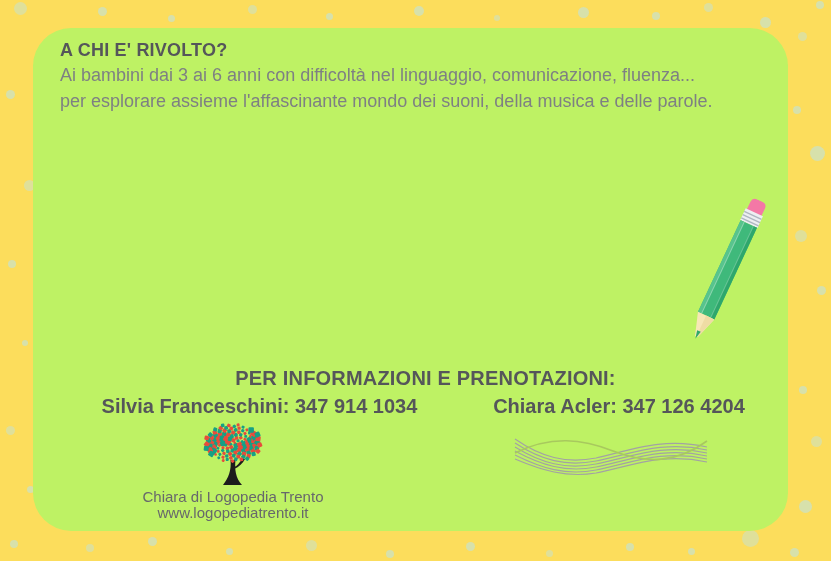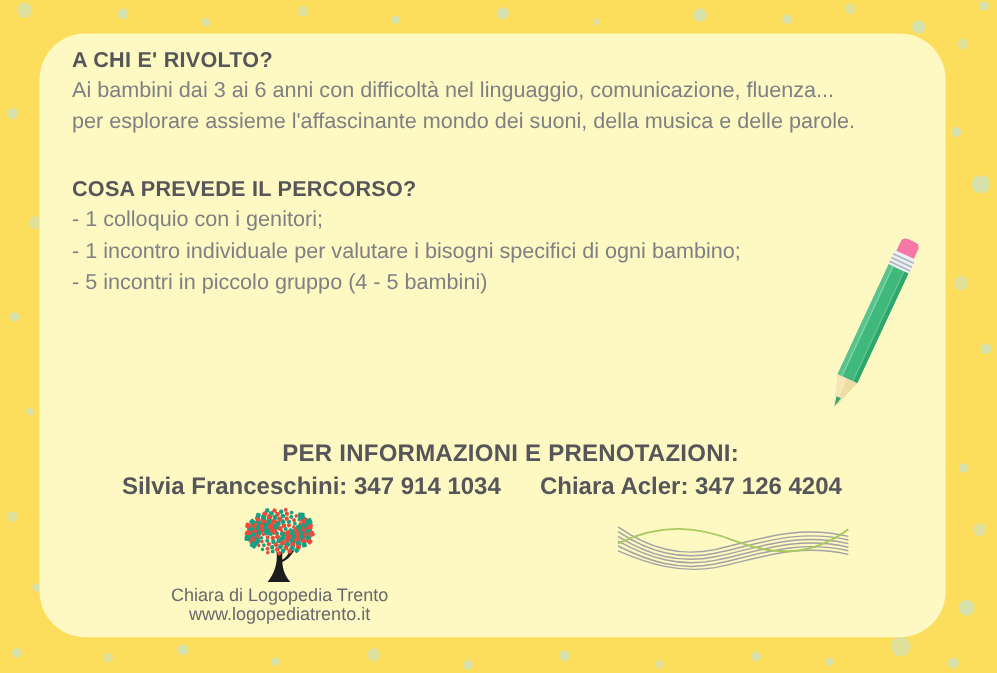--- a/index.html
+++ b/index.html
@@ -4,41 +4,41 @@
 <style>
   html,body{margin:0;padding:0;background:#fff;}
   .stage{
     position:relative;width:831px;height:561px;overflow:hidden;
     background:#FCDD5C;
     font-family:"Liberation Sans",sans-serif;
   }
   .dot{position:absolute;border-radius:50%;background:#D5E0AF;}
   .card{
     position:absolute;left:33px;top:28px;width:755px;height:503px;
-    background:#fef9c3;border-radius:38px;
+    background:#bef264;border-radius:38px;
   }
   .content{position:absolute;left:27px;top:10px;right:24px;}
   .h{
     font-size:18px;font-weight:bold;color:#55565A;line-height:24px;letter-spacing:.2px;
   }
   .body-line{
     font-size:18px;color:#7E8083;line-height:26px;white-space:nowrap;
   }
   .para{font-size:18px;color:#7E8083;line-height:26px;max-width:700px;margin:0;}
   .para strong{color:#55565A;font-weight:bold;}
   .sec-chi{margin-top:31px;}
   .sec-percorso{margin-top:31px;}
   .list-item{font-size:18px;color:#7E8083;line-height:26.5px;white-space:nowrap;}
   .bottom{position:absolute;left:0;right:0;top:338px;}
   .info-heading{
     text-align:center;font-size:20px;font-weight:bold;color:#55565A;line-height:24px;letter-spacing:.2px;padding-left:30px;
   }
   .contacts-row{display:flex;margin-top:3px;padding-left:36px;}
   .col-left{width:400px;text-align:center;}
-  .col-right{width:355px;text-align:left;}
+  .col-right{width:355px;text-align:center;}
   .contact-name{font-size:20px;font-weight:bold;color:#55565A;line-height:26px;}
   .logos-row{display:flex;margin-top:2px;}
   .logo-box-left{height:68px;display:flex;align-items:flex-start;justify-content:center;}
   .logo-box-right{height:68px;display:flex;align-items:center;justify-content:center;}
   .caption{font-size:15px;color:#67686B;line-height:16px;}
   .caption-block-right{margin-top:-6px;}
   .pencil-wrap{
     position:absolute;left:711px;top:193px;width:30px;height:160px;
     transform:rotate(25deg);
   }
@@ -92,26 +92,20 @@
     </div>
 
   <div class="card">
     <div class="content">
 
       <div class="h">A CHI E' RIVOLTO?</div>
       <div class="body-line">Ai bambini dai 3 ai 6 anni con difficoltà nel linguaggio, comunicazione, fluenza...</div>
       <div class="body-line">per esplorare assieme l'affascinante mondo dei suoni, della musica e delle parole.</div>
 
 
-      <div class="sec-percorso">
-        <div class="h">COSA PREVEDE IL PERCORSO?</div>
-        <div class="list-item">- 1 colloquio con i genitori;</div>
-        <div class="list-item">- 1 incontro individuale per valutare i bisogni specifici di ogni bambino;</div>
-        <div class="list-item">- 5 incontri in piccolo gruppo (4 - 5 bambini)</div>
-      </div>
     </div>
 
     <div class="bottom">
       <div class="info-heading">PER INFORMAZIONI E PRENOTAZIONI:</div>
 
       <div class="contacts-row">
         <div class="col-left contact-name">Silvia Franceschini: 347 914 1034</div>
         <div class="col-right contact-name">Chiara Acler: 347 126 4204</div>
       </div>
 

